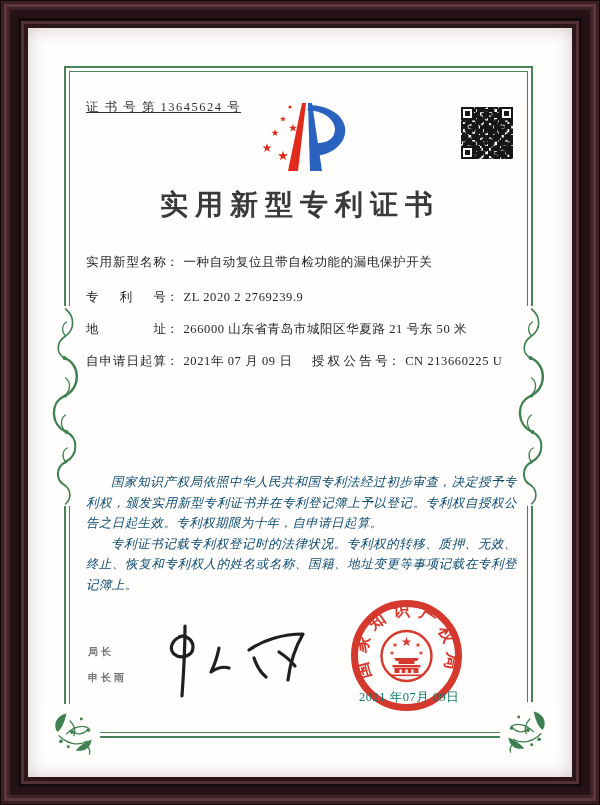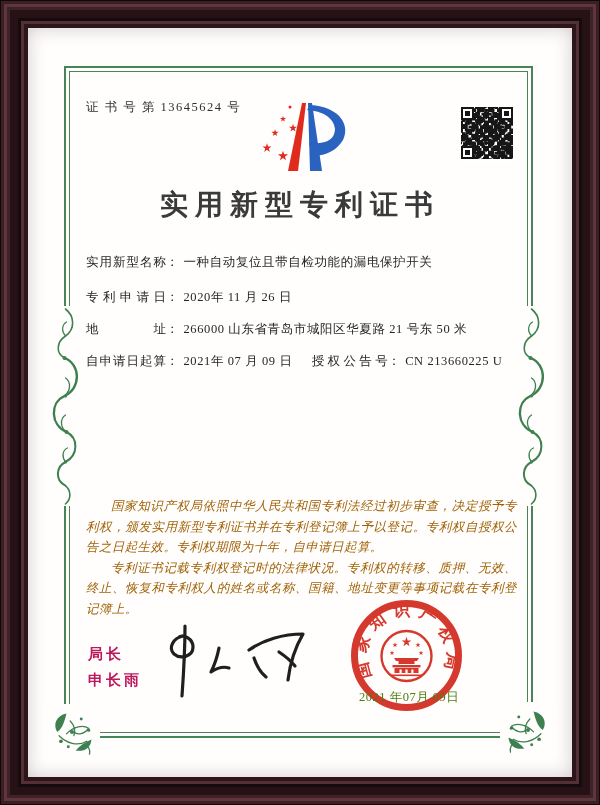--- a/index.html
+++ b/index.html
@@ -25,21 +25,21 @@
             border:1.5px solid #478457;box-sizing:border-box;z-index:1;}
   
   .mask{position:absolute;background:#fffefd;z-index:2;display:flex;align-items:center;justify-content:center;}
   #flourish-left{left:50px;top:306px;width:31px;height:200px;}
   #flourish-right{left:515px;top:306px;width:32px;height:200px;}
   #corner-bl{left:44px;top:704px;width:56px;height:56px;}
   #corner-br{left:500px;top:702px;width:56px;height:56px;}
   #corner-br svg{transform:scaleX(-1);}
 
   .content{position:absolute;z-index:3;}
-  #cert-no{left:86px;top:99px;font-size:12.5px;letter-spacing:1.5px;color:#2f2f2f;}
+  #cert-no{left:86px;top:99px;font-size:12.5px;letter-spacing:1.5px;color:#2f2f2f;text-decoration:underline;}
   #logo{left:250px;top:97px;width:108px;height:80px;}
   #qr{left:458px;top:104px;width:58px;height:58px;background:#fff;}
   .qr-pattern{position:absolute;inset:3px;background:
       repeating-conic-gradient(#161616 0% 25%, transparent 0% 50%) 0px 0px / 11px 11px,
       repeating-conic-gradient(#161616 0% 25%, transparent 0% 50%) 2px 5px / 8.5px 8.5px,
       repeating-conic-gradient(#161616 0% 25%, #ffffff 0% 50%) 1px 2px / 6.5px 6.5px;}
   .finder{position:absolute;width:13px;height:13px;border:2.4px solid #161616;background:#fff;box-sizing:border-box;}
   .finder::after{content:"";position:absolute;inset:1.6px;background:#161616;}
   .f-tl{left:3px;top:3px;} .f-tr{right:3px;top:3px;} .f-bl{left:3px;bottom:3px;}
 
@@ -48,32 +48,32 @@
 
   #fields{left:86px;top:252px;width:446px;font-size:12.5px;color:#262626;}
   .frow{line-height:20px;margin-bottom:12px;white-space:nowrap;}
   .frow.first{margin-bottom:15px;font-family:Liberation Serif, serif;}
   .flabel{display:inline-block;width:80px;text-align:justify;text-align-last:justify;vertical-align:top;}
   .fcolon{display:inline-block;margin-right:5px;}
   .fval{letter-spacing:.6px;}
   .fgroup2{margin-left:16px;margin-top:24px;}
   .fgroup2 .flabel{width:76px;}
 
-  #paras{left:86px;top:496px;width:431px;color:#a16207;}
+  #paras{left:86px;top:472px;width:431px;color:#0c4a6e;}
   #paras p{margin:0;font-size:12.5px;line-height:20.5px;text-align:justify;
            text-indent:2em;font-style:italic;letter-spacing:.4px;}
 
   .footer-label{font-family:Liberation Serif, serif;font-weight:700;
-                font-size:15px;letter-spacing:3px;color:#be185d;}
+                font-size:10px;letter-spacing:3px;color:#737373;}
   #director-title{left:88px;top:645px;}
   #director-name{left:88px;top:671px;}
   #signature{left:153px;top:620px;width:178px;height:86px;}
 
   #seal{left:348px;top:597px;width:117px;height:117px;mix-blend-mode:multiply;opacity:.93;z-index:4;}
-  #seal-date{left:359px;top:689px;font-size:12.5px;color:#4d7c0f;z-index:5;
+  #seal-date{left:359px;top:689px;font-size:12.5px;color:#0f766e;z-index:5;
              white-space:nowrap;letter-spacing:.5px;}
   .defs-hidden{position:absolute;width:0;height:0;overflow:hidden;}
 </style>
 </head>
 <body>
 
 <svg class="defs-hidden" aria-hidden="true">
   <defs>
     <path id="st" d="M0,-1 L0.2245,-0.309 L0.951,-0.309 L0.3633,0.118 L0.5878,0.809 L0,0.382 L-0.5878,0.809 L-0.3633,0.118 L-0.951,-0.309 L-0.2245,-0.309 Z"></path>
     <g id="flourish">
@@ -163,21 +163,21 @@
     <div class="finder f-bl"></div>
   </div>
 
   <div class="content" id="title">实用新型专利证书</div>
 
   <div class="content" id="fields">
     <div class="frow first">
       <span class="flabel">实用新型名称</span><span class="fcolon">：</span><span class="fval">一种自动复位且带自检功能的漏电保护开关</span>
     </div>
     <div class="frow">
-      <span class="flabel">专利申请日</span><span class="fcolon">：</span><span class="fval">2020年 11 月 26 日</span>
+      <span class="flabel">专利号</span><span class="fcolon">：</span><span class="fval">ZL 2020 2 2769239.9</span>
     </div>
     <div class="frow">
       <span class="flabel">地址</span><span class="fcolon">：</span><span class="fval">266000 山东省青岛市城阳区华夏路 21 号东 50 米</span>
     </div>
     <div class="frow">
       <span>
         <span class="flabel">自申请日起算</span><span class="fcolon">：</span><span class="fval">2021年 07 月 09 日</span>
       </span>
       <span class="fgroup2">
         <span class="flabel">授权公告号</span><span class="fcolon">：</span><span class="fval">CN 213660225 U</span>

